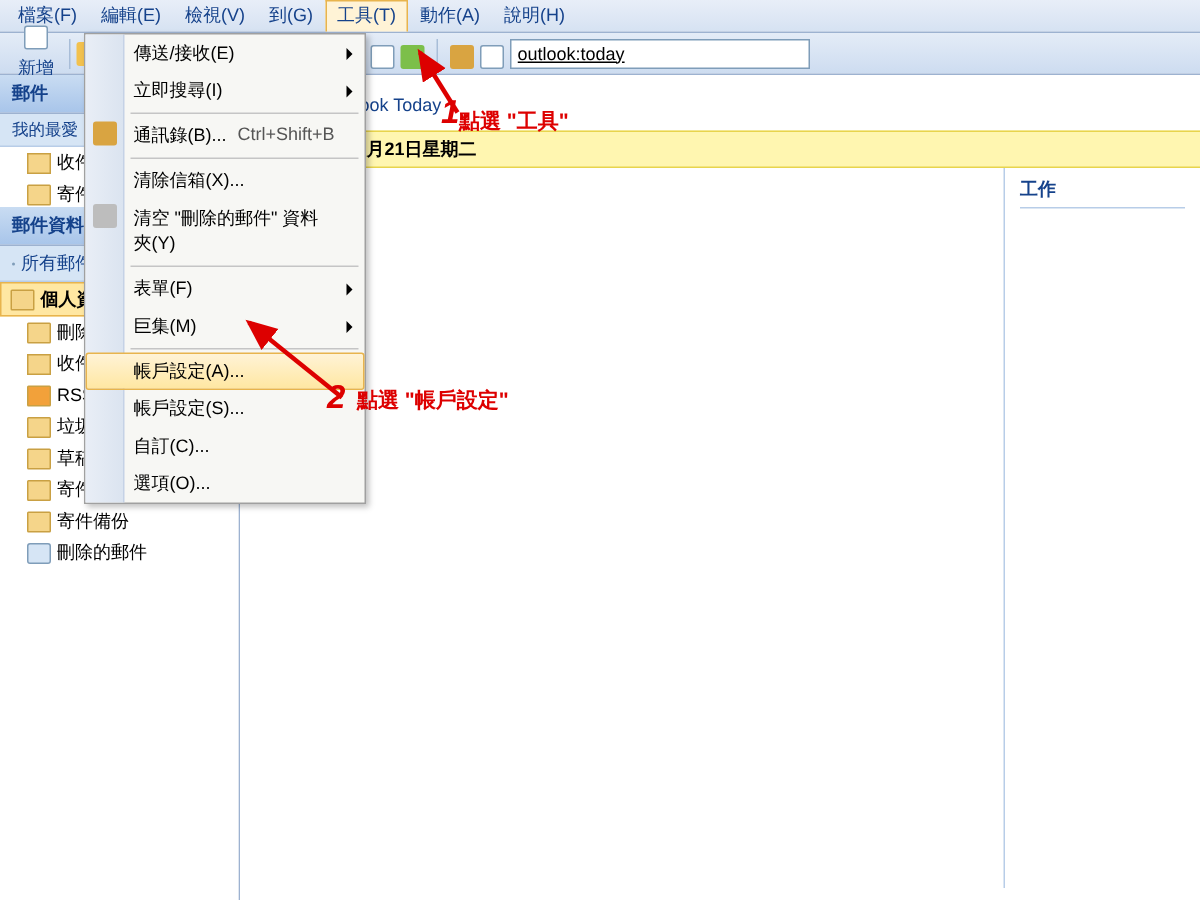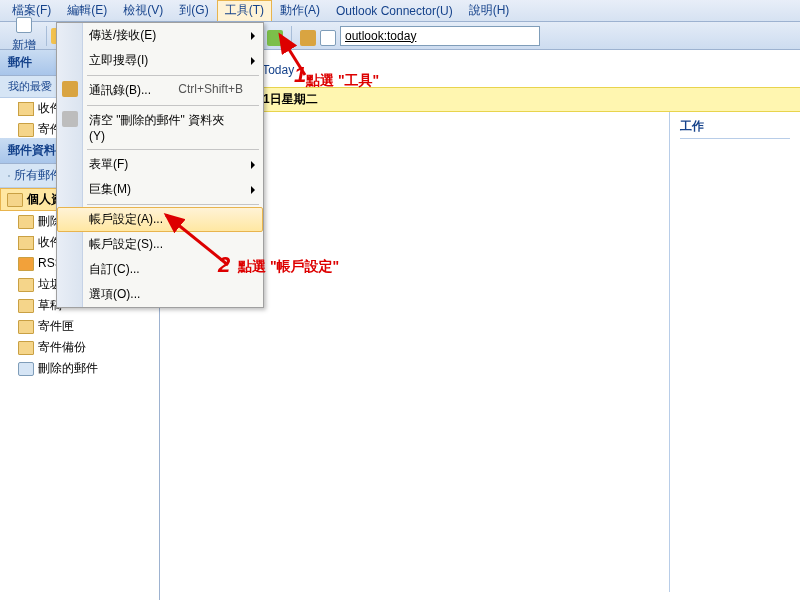--- a/index.html
+++ b/index.html
@@ -34,21 +34,21 @@
 
 .content { flex: 1; background: #fff; position: relative; }
 .content-title { padding: 8px 16px; color: #15428b; font-size: 18px; }
 .date-bar { background: #fff6b0; border-top: 1px solid #e8d44d; border-bottom: 1px solid #e8d44d; padding: 3px 20px; font-weight: bold; color: #000; }
 .content-body { display: flex; height: calc(100% - 70px); }
 .content-main { flex: 1; border-right: 1px solid #b8cde8; }
 .content-side { width: 130px; padding: 6px 10px; }
 .section-h { color: #15428b; font-weight: bold; border-bottom: 1px solid #b8cde8; padding-bottom: 3px; }
 
 
-.dropdown { position: absolute; top: 22px; left: 56px; width: 208px; background: #f7f7f4; border: 1px solid #a0a0a0; box-shadow: 2px 2px 4px rgba(0,0,0,0.25); z-index: 100; }
+.dropdown { position: absolute; top: 22px; left: 56px; width: 188px; background: #f7f7f4; border: 1px solid #a0a0a0; box-shadow: 2px 2px 4px rgba(0,0,0,0.25); z-index: 100; }
 .dd-left { position: absolute; left: 0; top: 0; bottom: 0; width: 26px; background: linear-gradient(90deg, #e9eef6, #dbe4f0); border-right: 1px solid #c5d2e6; }
 .dd-item { position: relative; padding: 4px 24px 4px 32px; color: #000; cursor: default; }
 .dd-item.highlight { background: linear-gradient(#fff3d6, #ffe7a2); border: 1px solid #e8b44d; padding: 3px 23px 3px 31px; border-radius: 2px; }
 .dd-sep { height: 1px; background: #c5c5c5; margin: 2px 4px 2px 30px; }
 .dd-arrow { position: absolute; right: 8px; top: 50%; transform: translateY(-50%); width: 0; height: 0; border-left: 4px solid #000; border-top: 4px solid transparent; border-bottom: 4px solid transparent; }
 .dd-shortcut { position: absolute; right: 20px; color: #555; }
 .dd-icon { position: absolute; left: 5px; top: 3px; width: 16px; height: 16px; }
 
 
 .anno-arrow1 { position: absolute; top: 30px; left: 275px; z-index: 200; pointer-events: none; }
@@ -61,21 +61,20 @@
 </head>
 <body>
 
 <div class="menubar">
   <div class="menubar-item"><span>檔案(F)</span></div>
   <div class="menubar-item"><span>編輯(E)</span></div>
   <div class="menubar-item"><span>檢視(V)</span></div>
   <div class="menubar-item"><span>到(G)</span></div>
   <div class="menubar-item open"><span>工具(T)</span></div>
   <div class="menubar-item"><span>動作(A)</span></div>
-  <div class="menubar-item"><span>Outlook Connector(U)</span></div>
   <div class="menubar-item"><span>說明(H)</span></div>
 </div>
 
 <div class="toolbar">
   <div class="tb-btn">
       <span class="tb-icon" style="background:#fff;border:1px solid #7f9db9"></span>
       <span>新增</span>
     </div>
   <div class="tb-sep"></div>
   <span class="tb-icon" style="background:#f2c14e"></span>
@@ -173,20 +172,21 @@
   <div class="dd-left"></div>
   <div class="dd-item"><span>傳送/接收(E)</span><span class="dd-arrow"></span></div>
   <div class="dd-item"><span>立即搜尋(I)</span><span class="dd-arrow"></span></div>
   <div class="dd-sep"></div>
   <div class="dd-item">
     <span class="dd-icon" style="background:#d9a441;border-radius:2px"></span>
     <span>通訊錄(B)...</span>
     <span class="dd-shortcut">Ctrl+Shift+B</span>
   </div>
   <div class="dd-sep"></div>
+  <div class="dd-item"><span>清除信箱(X)...</span></div>
   <div class="dd-item">
     <span class="dd-icon" style="background:#bdbdbd;border-radius:2px"></span>
     <span>清空 "刪除的郵件" 資料夾(Y)</span>
   </div>
   <div class="dd-sep"></div>
   <div class="dd-item"><span>表單(F)</span><span class="dd-arrow"></span></div>
   <div class="dd-item"><span>巨集(M)</span><span class="dd-arrow"></span></div>
   <div class="dd-sep"></div>
   <div class="dd-item highlight"><span>帳戶設定(A)...</span></div>
   <div class="dd-item"><span>帳戶設定(S)...</span></div>

